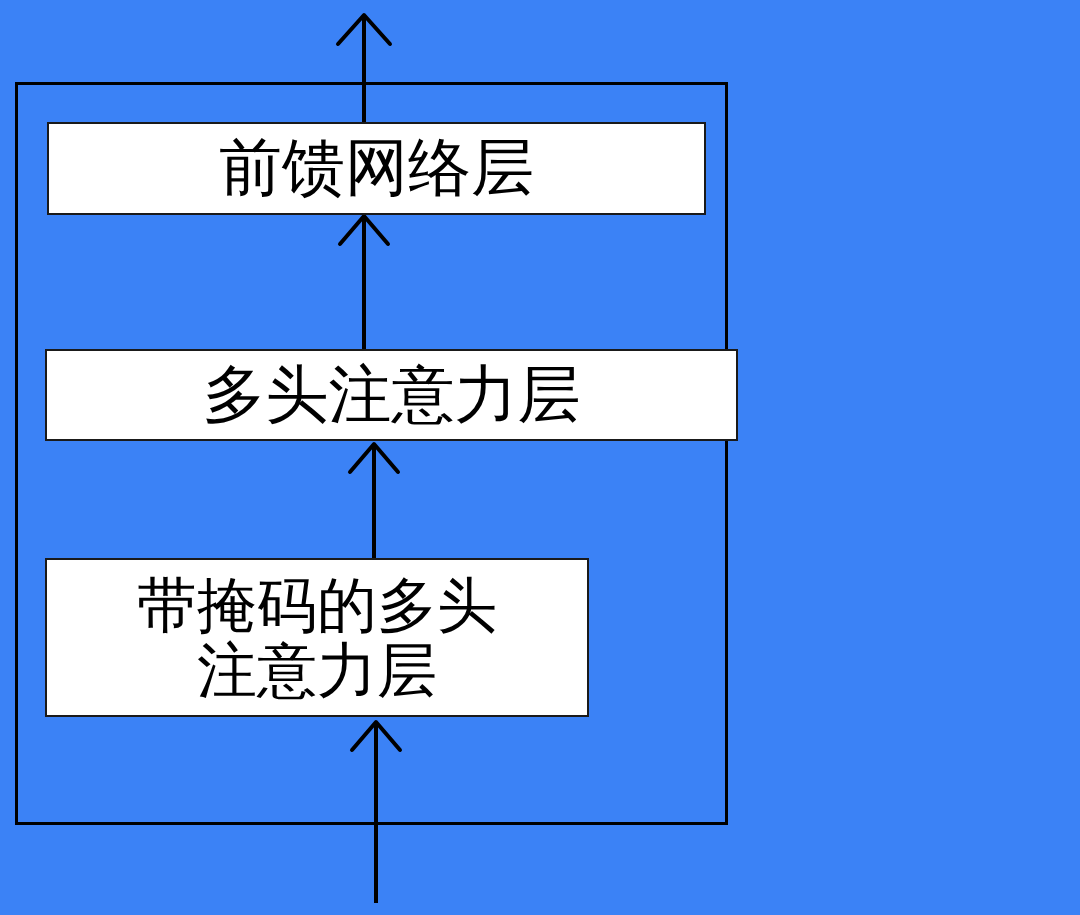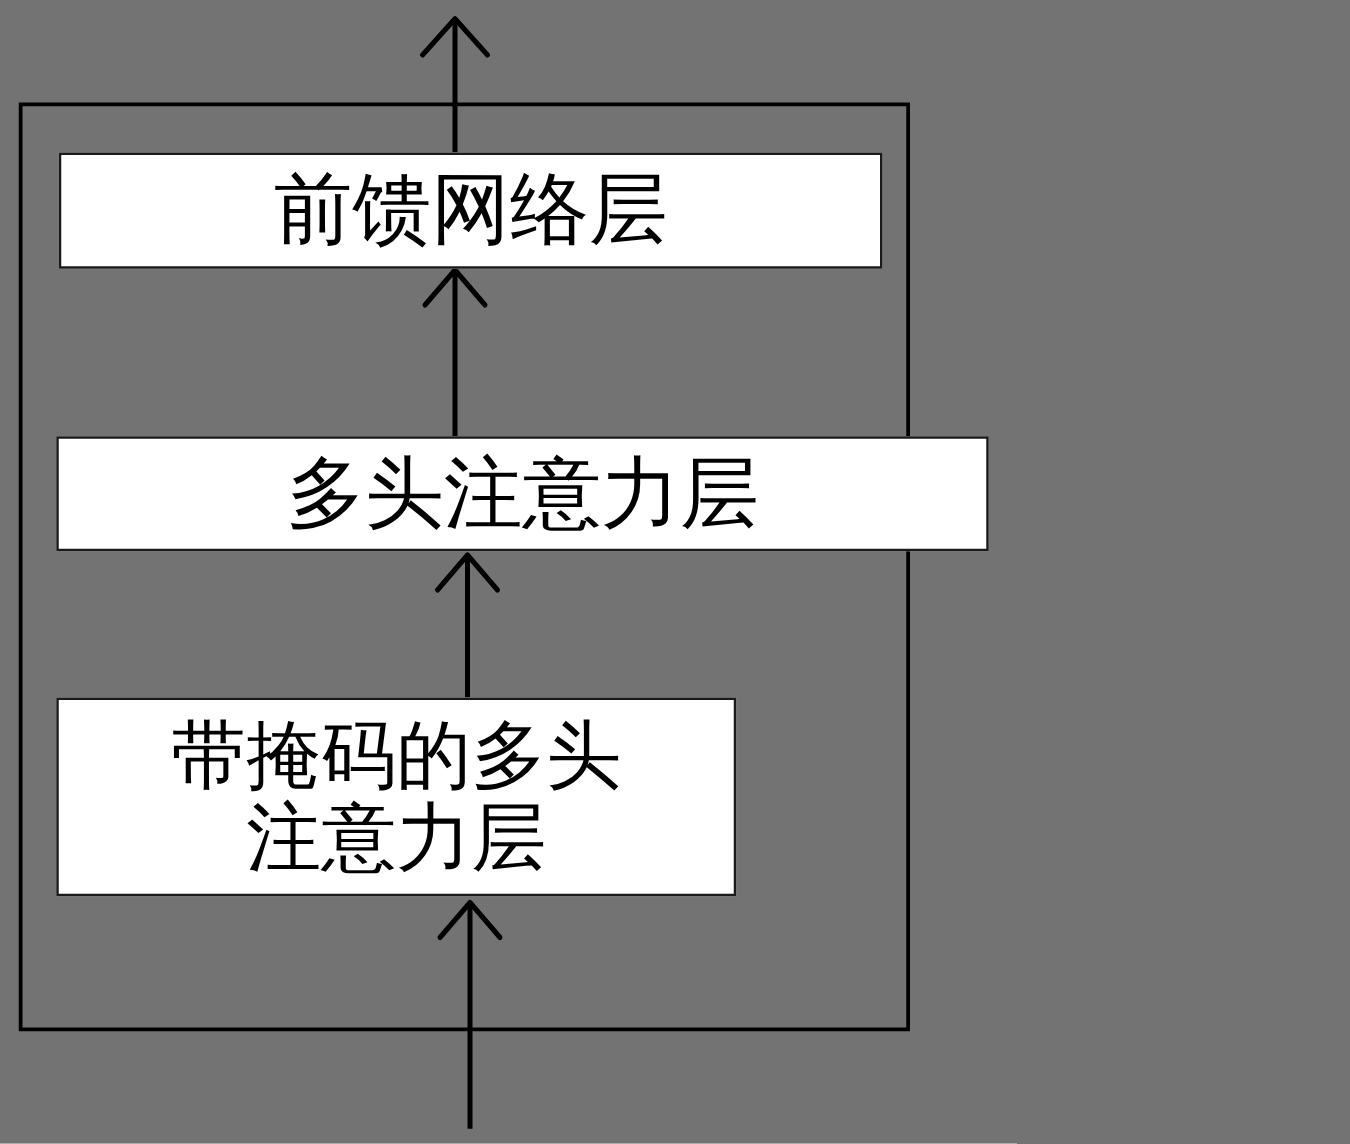--- a/index.html
+++ b/index.html
@@ -8,21 +8,21 @@
     padding: 0;
     background: #ffffff;
   }
   body {
     font-family: "DejaVu Sans", "Liberation Sans", sans-serif;
   }
   #canvas {
     position: relative;
     width: 1080px;
     height: 915px;
-    background: #737373;
+    background: #3b82f6;
     overflow: hidden;
   }
   svg.layer {
     position: absolute;
     top: 0;
     left: 0;
     width: 1080px;
     height: 915px;
   }
   .box {
@@ -42,21 +42,21 @@
   }
   .box-label {
     color: #000000;
     font-family: "DejaVu Sans", "Liberation Sans", sans-serif;
     font-weight: 400;
     letter-spacing: 0px;
     white-space: pre-line;
     line-height: 1.08;
   }
   #box-feedforward  { left: 47px;  top: 122px; width: 659px; height: 93px;  border-width: 2px; }
-  #box-multihead    { left: 45px;  top: 349px; width: 746px; height: 92px;  border-width: 2px; }
+  #box-multihead    { left: 45px;  top: 349px; width: 693px; height: 92px;  border-width: 2px; }
   #box-masked       { left: 45px;  top: 558px; width: 544px; height: 159px; border-width: 2px; }
   #box-decoder      { left: 15px;  top: 82px;  width: 713px; height: 743px; }
 
   #label-feedforward { font-size: 63px; }
   #label-multihead   { font-size: 63px; }
   #label-masked      { font-size: 60px; }
 
   .side-label {
     position: absolute;
     color: #000000;

